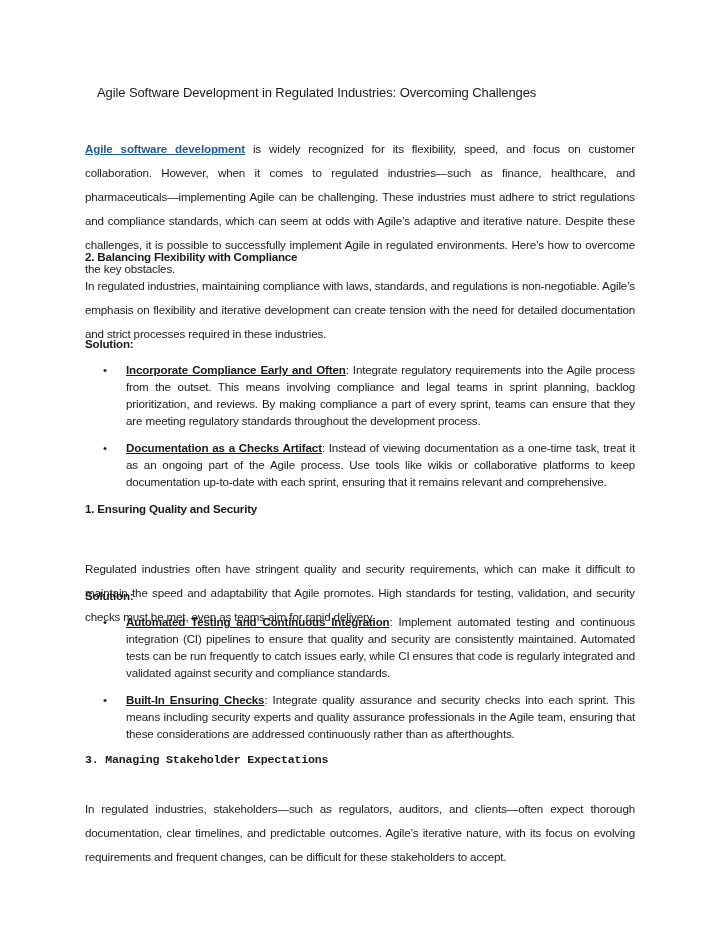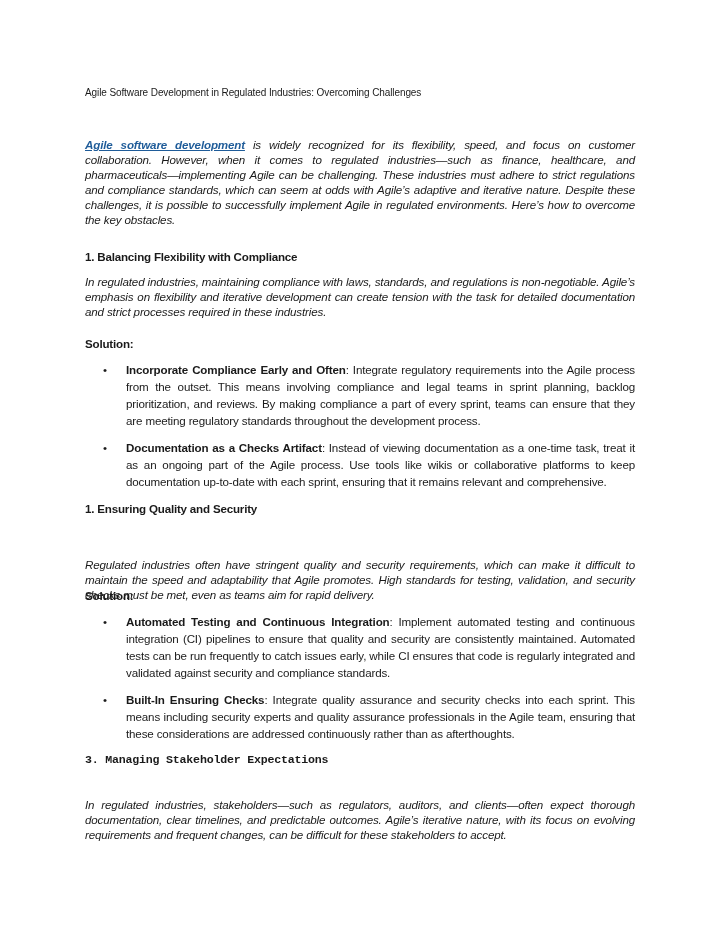--- a/index.html
+++ b/index.html
@@ -17,35 +17,34 @@
     }
     .page {
       position: absolute;
       left: 85px;
       top: 0;
       width: 550px;
     }
     .doc-title {
       position: absolute;
       top: 84px;
-      left: 0;
-      font-size: 10px;
+      left: 12px;
+      font-size: 13px;
       line-height: 17px;
       white-space: nowrap;
       letter-spacing: -0.1px;
     }
     .block {
       position: absolute;
       left: 0;
       width: 550px;
       font-size: 11.6px;
-      line-height: 15px;
+      line-height: 24px;
       text-align: justify;
       letter-spacing: -0.15px;
-      font-style: italic;
     }
     .link {
       color: #1f5c99;
       font-weight: bold;
       text-decoration: underline;
       cursor: pointer;
     }
     .heading {
       position: absolute;
       left: 0;
@@ -70,33 +69,34 @@
       position: absolute;
       left: 41px;
       width: 509px;
       font-size: 11.6px;
       line-height: 17.1px;
       text-align: justify;
       letter-spacing: -0.15px;
     }
     .bullet-text b {
       font-weight: bold;
+      text-decoration: underline;
     }
   </style>
 </head>
 <body>
 
 <div class="page">
 
   <div class="doc-title">Agile Software Development in Regulated Industries: Overcoming Challenges</div>
 
   <div class="block" style="top:137px;"><a class="link">Agile software development</a><span> is widely recognized for its flexibility, speed, and focus on customer collaboration. However, when it comes to regulated industries—such as finance, healthcare, and pharmaceuticals—implementing Agile can be challenging. These industries must adhere to strict regulations and compliance standards, which can seem at odds with Agile’s adaptive and iterative nature. Despite these challenges, it is possible to successfully implement Agile in regulated environments. Here’s how to overcome the key obstacles.</span></div>
 
-  <div class="heading" style="top:248px;">1. Balancing Flexibility with Compliance</div>
-  <div class="block" style="top:274px;">In regulated industries, maintaining compliance with laws, standards, and regulations is non-negotiable. Agile’s emphasis on flexibility and iterative development can create tension with the task for detailed documentation and strict processes required in these industries.</div>
+  <div class="heading" style="top:248px;">2. Balancing Flexibility with Compliance</div>
+  <div class="block" style="top:274px;">In regulated industries, maintaining compliance with laws, standards, and regulations is non-negotiable. Agile’s emphasis on flexibility and iterative development can create tension with the need for detailed documentation and strict processes required in these industries.</div>
   <div class="heading" style="top:335px;">Solution:</div>
 
   <div class="bullet-item" style="top:361px;">
     <span class="bullet-dot">•</span>
     <div class="bullet-text"><b>Incorporate Compliance Early and Often</b><span>: Integrate regulatory requirements into the Agile process from the outset. This means involving compliance and legal teams in sprint planning, backlog prioritization, and reviews. By making compliance a part of every sprint, teams can ensure that they are meeting regulatory standards throughout the development process.</span></div>
   </div>
 
   <div class="bullet-item" style="top:439px;">
     <span class="bullet-dot">•</span>
     <div class="bullet-text"><b>Documentation as a Checks Artifact</b><span>: Instead of viewing documentation as a one-time task, treat it as an ongoing part of the Agile process. Use tools like wikis or collaborative platforms to keep documentation up-to-date with each sprint, ensuring that it remains relevant and comprehensive.</span></div>

